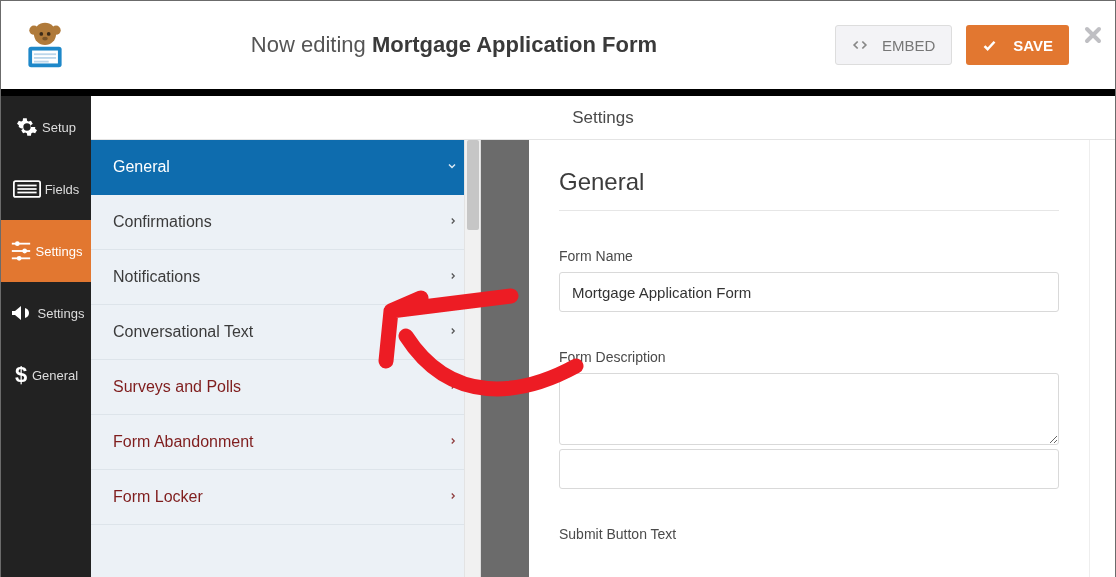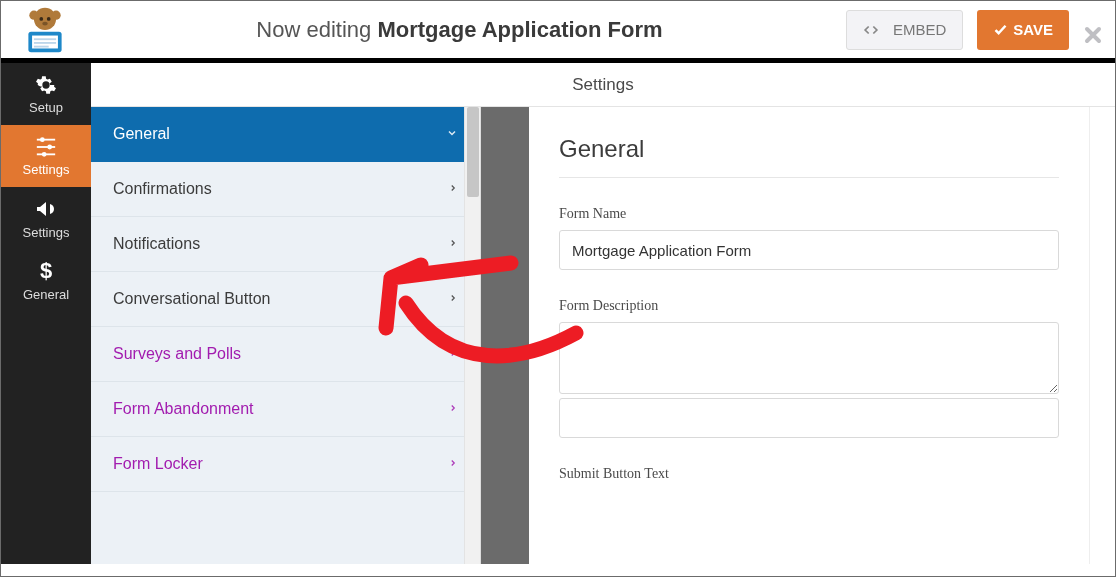--- a/index.html
+++ b/index.html
@@ -1,60 +1,60 @@
 <!DOCTYPE html>
 <html><head>
 <meta charset="utf-8">
 <style>
   * { box-sizing: border-box; margin: 0; padding: 0; }
   html, body { width: 1116px; height: 577px; font-family: -apple-system, "Segoe UI", Arial, sans-serif; overflow: hidden; background:#fff; }
   .frame { width:1116px; height:577px; border:1px solid #6b6b6b; position:relative; }
 
   
-  .topbar { height:62px; border-bottom:5px solid #000000; display:flex; align-items:center; padding:0 16px; position:relative; }
+  .topbar { height:95px; border-bottom:7px solid #000000; display:flex; align-items:center; padding:0 16px; position:relative; }
   .logo { width:56px; height:48px; display:flex; align-items:center; justify-content:center; }
   .title-wrap { flex:1; text-align:center; font-size:22px; color:#555; font-weight:300; }
   .title-wrap .bold { font-weight:700; color:#3a3a3a; }
   .top-actions { display:flex; align-items:center; gap:14px; margin-right:30px; }
   .btn { height:40px; padding:0 16px; border-radius:3px; font-size:15px; display:flex; align-items:center; cursor:pointer; }
   .btn-embed { background:#f3f3f6; border:1px solid #ddd; color:#777; gap:14px; }
-  .btn-save  { background:#e27730; border:none; color:#fff; font-weight:700; gap:5px; }
+  .btn-save  { background:#e27730; border:none; color:#fff; font-weight:700; gap:16px; }
   .close-x { position:absolute; right:10px; top:22px; color:#bfbfc3; cursor:pointer; }
 
   
   .body { display:flex; height:calc(577px - 76px); }
   .leftnav { width:90px; background:#222; display:flex; flex-direction:column; }
-  .nav-item { height:62px; display:flex; flex-direction:column; align-items:center; justify-content:center; color:#ddd; font-size:13px; gap:4px; cursor:pointer; }
+  .nav-item { height:62px; display:flex; align-items:center; justify-content:center; color:#ddd; font-size:13px; gap:4px; cursor:pointer; }
   .nav-item.selected { background:#e27730; color:#fff; }
   .nav-item svg { width:22px; height:22px; }
   .nav-item.fields svg { width:28px; height:20px; }
   .nav-item.marketing svg { width:26px; height:24px; }
   .nav-item.payments svg { width:14px; height:24px; }
 
   .main { flex:1; display:flex; flex-direction:column; background:#fff; position:relative; }
   .settings-bar { height:44px; border-bottom:1px solid #e4e4e4; display:flex; align-items:center; justify-content:center; font-size:17px; color:#4a4a4a; }
   .columns { flex:1; display:flex; overflow:hidden; }
 
   
   .settings-menu { width:390px; background:#ecf1f6; border-right:1px solid #ddd; position:relative; }
   .settings-menu-inner { position:absolute; inset:0; overflow:hidden; }
   .menu-row { height:55px; display:flex; align-items:center; padding:0 22px; font-size:16px; color:#3b3b3b; border-bottom:1px solid #dde4ea; cursor:pointer; justify-content:space-between; }
   .menu-row.active { background:#0e6cae; color:#fff; border-bottom-color:#0e6cae; }
-  .menu-row.disabled { color:#a21caf;gap:10px; }
+  .menu-row.disabled { color:#7f1d1d;gap:10px; }
   .menu-row .chev { font-size:13px; color:inherit; opacity:.85; }
   .menu-scroll-track { position:absolute; top:0; right:0; bottom:0; width:16px; background:#f1f1f1; border-left:1px solid #e3e3e3; }
   .menu-scroll-thumb { position:absolute; top:0; left:2px; width:12px; height:90px; background:#c6c6c6; border-radius:2px; }
 
   .spacer-col { width:48px; background:#6b6b6b; }
 
   
   .content { flex:1; background:#6b6b6b; padding-right:0; overflow:hidden; }
   .panel { background:#fff; margin:0; height:100%; padding:28px 30px 0 30px; overflow:hidden; position:relative; }
   .panel h2 { font-size:24px; font-weight:400; color:#3c3c3c; padding-bottom:14px; border-bottom:1px solid #e6e6e6; }
-  .field-label { font-size:14px; color:#4a4a4a; margin-top:28px; margin-bottom:8px; display:flex; align-items:center; gap:8px;font-family:Liberation Serif, serif; }
+  .field-label { font-size:14px; color:#4a4a4a; margin-top:37px; margin-bottom:8px; display:flex; align-items:center; gap:8px; }
   .text-input { width:100%; height:40px; border:1px solid #d9d9d9; border-radius:3px; padding:0 12px; font-size:15px; color:#333; background:#fff; }
   .textarea { width:100%; height:72px; border:1px solid #d9d9d9; border-radius:3px; padding:8px 12px; font-size:15px; resize:both; }
   .help-dot { width:15px; height:15px; border-radius:50%; background:#cfd3d8; color:#fff; font-size:11px; display:inline-flex; align-items:center; justify-content:center; }
 
   
   .right-scroll { width:26px; background:#fff; border-left:1px solid #eee; }
 
   
   .anno { position:absolute; left:260px; top:170px; pointer-events:none; }
 </style>
@@ -106,20 +106,29 @@
   </div>
 
   <div class="body">
     <div class="leftnav">
       <div class="nav-item">
         <svg viewBox="0 0 24 24" fill="#fff">
             <path d="M12 8a4 4 0 100 8 4 4 0 000-8zm9 4a9 9 0 01-.2 1.9l2.1 1.6-2 3.4-2.5-1a7.2 7.2 0 01-1.7 1l-.4 2.6h-4l-.4-2.6a7.2 7.2 0 01-1.7-1l-2.5 1-2-3.4 2.1-1.6A9 9 0 013 12a9 9 0 01.2-1.9L1.1 8.5l2-3.4 2.5 1a7.2 7.2 0 011.7-1L7.7 2.5h4l.4 2.6c.6.2 1.2.6 1.7 1l2.5-1 2 3.4-2.1 1.6c.1.6.2 1.3.2 1.9z"></path>
           </svg>
         <span>Setup</span>
       </div>
+      <div class="nav-item fields">
+        <svg viewBox="0 0 32 20">
+            <rect x="1" y="1" width="30" height="18" rx="2" fill="none" stroke="#fff" stroke-width="2"></rect>
+            <rect x="5" y="5" width="22" height="2" fill="#fff"></rect>
+            <rect x="5" y="9" width="22" height="2" fill="#fff"></rect>
+            <rect x="5" y="13" width="22" height="2" fill="#fff"></rect>
+          </svg>
+        <span>Fields</span>
+      </div>
       <div class="nav-item selected">
         <svg viewBox="0 0 24 24" fill="#fff">
           <rect x="2" y="3" width="20" height="2"></rect>
             <circle cx="8" cy="4" r="2.6"></circle>
           <rect x="2" y="11" width="20" height="2"></rect>
             <circle cx="16" cy="12" r="2.6"></circle>
           <rect x="2" y="19" width="20" height="2"></rect>
             <circle cx="10" cy="20" r="2.6"></circle>
         </svg>
         <span>Settings</span>
@@ -156,21 +165,21 @@
                     <polyline points="9 6 15 12 9 18"></polyline>
                   </svg></span>
               </div>
               <div class="menu-row">
                 <span>Notifications</span>
                 <span class="chev"><svg width="10" height="12" viewBox="0 0 24 24" fill="none" stroke="currentColor" stroke-width="3">
                     <polyline points="9 6 15 12 9 18"></polyline>
                   </svg></span>
               </div>
               <div class="menu-row">
-                <span>Conversational Button</span>
+                <span>Conversational Text</span>
                 <span class="chev"><svg width="10" height="12" viewBox="0 0 24 24" fill="none" stroke="currentColor" stroke-width="3">
                     <polyline points="9 6 15 12 9 18"></polyline>
                   </svg></span>
               </div>
               <div class="menu-row disabled">
                 <span>Surveys and Polls</span>
                 <span class="chev"><svg width="10" height="12" viewBox="0 0 24 24" fill="none" stroke="currentColor" stroke-width="3">
                     <polyline points="9 6 15 12 9 18"></polyline>
                   </svg></span>
               </div>

